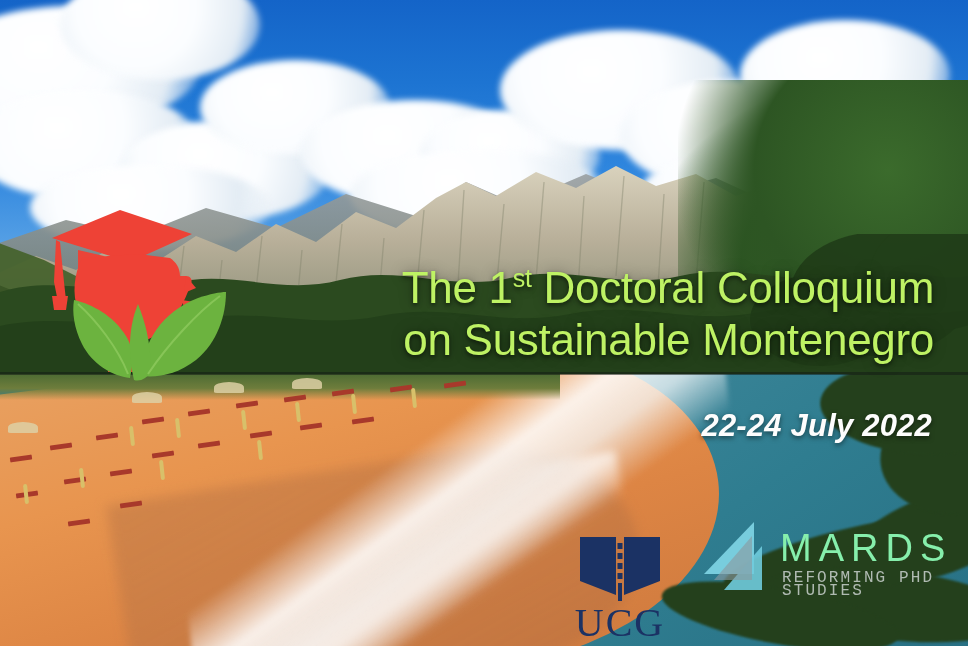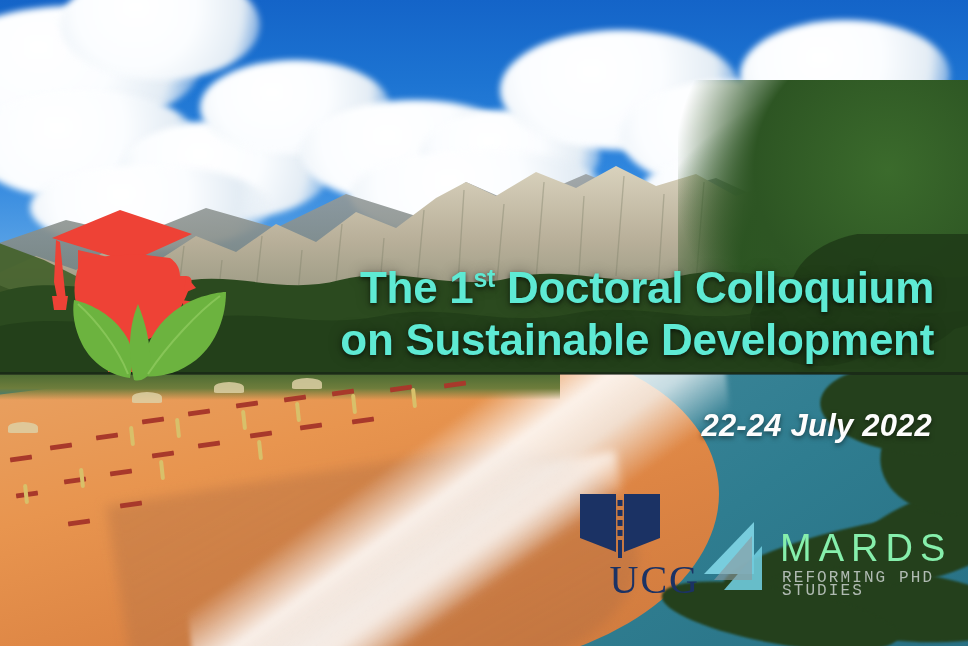--- a/index.html
+++ b/index.html
@@ -163,23 +163,23 @@
   .emblem svg { display: block; }
 
   
   .title-block {
     position: absolute;
     right: 34px; top: 262px;
     text-align: right;
     width: 680px;
   }
   .title-line {
-    color: #5eead4;
+    color: #bef264;
     font-family: "Liberation Sans", sans-serif;
-    font-weight: bold;
+    font-weight: normal;
     font-size: 44px;
     line-height: 52px;
     letter-spacing: -0.3px;
     text-shadow:
       0 2px 4px rgba(0,0,0,.55),
       0 0 14px rgba(0,0,0,.35);
     white-space: nowrap;
   }
   .title-line sup {
     font-size: 25px;
@@ -202,23 +202,23 @@
     font-size: 31px;
     line-height: 52px;
     letter-spacing: 0.2px;
     text-shadow: 0 2px 5px rgba(0,0,0,.5);
     white-space: nowrap;
   }
 
   
   .ucg-logo {
     position: absolute;
-    left: 540px; top: 488px;
+    left: 540px; top: 531px;
     width: 160px;
-    text-align: right;
+    text-align: center;
   }
   .ucg-mark { display: block; margin: 0 auto; }
   .ucg-name {
     color: #1b3264;
     font-family: "Liberation Serif", serif;
     font-size: 40px;
     line-height: 40px;
     letter-spacing: 2px;
     margin-top: 2px;
   }
@@ -469,21 +469,21 @@
 
       <g stroke="#8cc95c" stroke-width="2" fill="none" opacity=".85">
         <path d="M186 100 C164 116 134 148 114 178"></path>
         <path d="M44 108 C62 124 84 152 94 178"></path>
       </g>
     </svg>
   </div>
 
   <div class="title-block">
     <div class="title-line"><span>The 1</span><sup>st</sup><span> Doctoral Colloquium</span></div>
-    <div class="title-line">on Sustainable Development</div>
+    <div class="title-line">on Sustainable Montenegro</div>
   </div>
 
   <div class="subtitle-block">
     <div class="subtitle-line">22-24 July 2022</div>
   </div>
 
   <div class="ucg-logo">
     <svg class="ucg-mark" width="88" height="70" viewBox="0 0 88 70">
       <path d="M4 6 L40 6 L40 64 L4 50 Z" fill="#1b3264"></path>
       <path d="M48 6 L84 6 L84 50 L48 64 Z" fill="#1b3264"></path>

